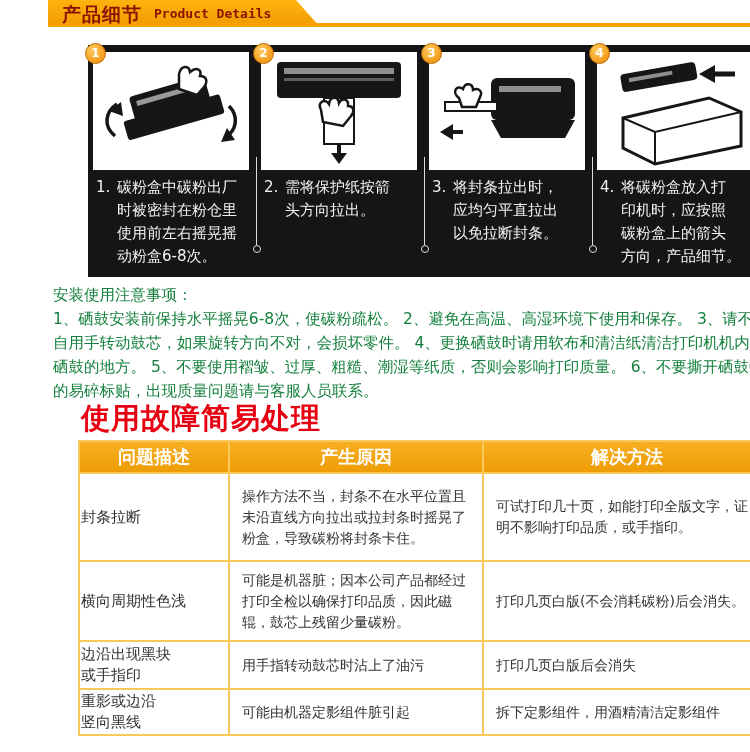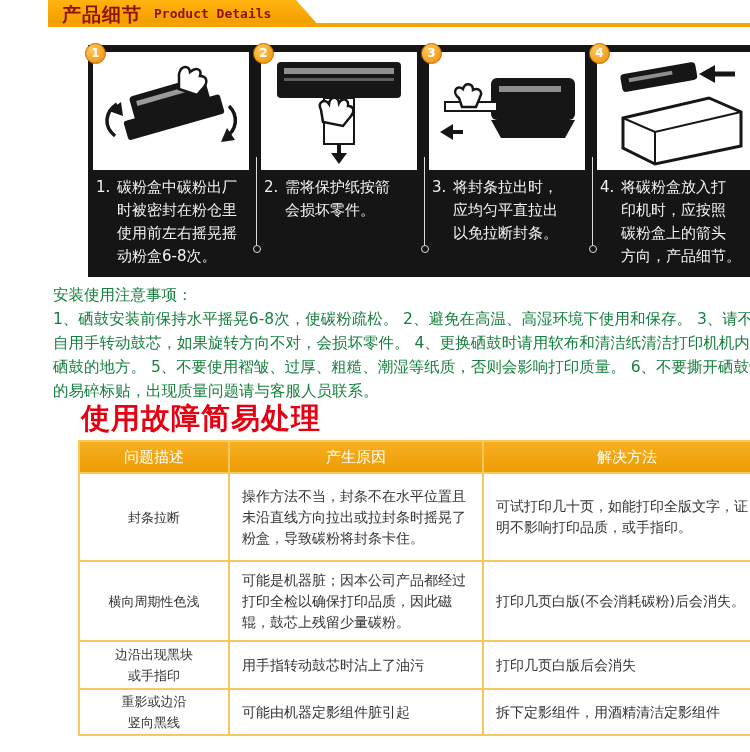--- a/index.html
+++ b/index.html
@@ -37,23 +37,23 @@
   .notes{position:absolute;left:5px;top:283px;width:742px;color:#15803d;
     font-size:15.5px;line-height:24px;}
   .notes p{margin:0;}
 
   
   .heading{position:absolute;left:33px;top:399px;margin:0;font-size:29px;font-weight:bold;
     color:#E60012;letter-spacing:1px;}
   .tbl{position:absolute;left:30px;top:440px;width:692px;border-collapse:collapse;
     table-layout:fixed;background:#fff;}
   .tbl th{height:28px;background:linear-gradient(180deg,#F6AF22,#EE9C05);color:#fff;
-    font-size:15px;font-weight:normal;border:2px solid #F8C85C;text-align:center;}
+    font-size:18px;font-weight:bold;border:2px solid #F8C85C;text-align:center;}
   .tbl td{border:2px solid #F8C85C;vertical-align:middle;color:#333;}
-  td.c1{text-align:center;white-space:pre-line;font-size:13px;line-height:21px;}
+  td.c1{white-space:pre-line;font-size:15px;line-height:21px;}
   td.c2,td.c3{padding:4px 12px;font-size:14px;line-height:21px;}
 </style>
 </head>
 <body>
 
 <div id="page">
 
   <div class="banner">
     <div class="banner-shape"></div>
     <div class="banner-strip"></div>
@@ -99,21 +99,21 @@
           <rect x="23" y="26" width="110" height="3" fill="#5e5e5e"></rect>
           <rect x="63" y="46" width="30" height="46" fill="#fff" stroke="#161616" stroke-width="2"></rect>
           <path d="M60 58 c-4-8 4-12 8-6 c1-8 9-8 10-1 c3-6 10-4 9 3 c6 0 7 6 3 10 l-8 10 -20-4 z" fill="#fff" stroke="#161616" stroke-width="2.5"></path>
           <path d="M78 92 v10" stroke="#161616" stroke-width="4"></path>
           <path d="M70 101 h16 l-8 11 z" fill="#161616"></path>
         </svg>
       </div>
       <div class="step-text">
         <span class="step-num">2.</span>
         <span class="step-body">需将保护纸按箭
-会损坏零件。</span>
+头方向拉出。</span>
       </div>
     </div>
 
     <div class="sep" style="left:336px"></div>
 
     <div class="step" style="left:336px">
       <div class="badge">3</div>
       <div class="illus">
         <svg viewBox="0 0 156 118">
           <rect x="62" y="26" width="84" height="42" rx="6" fill="#161616"></rect>

